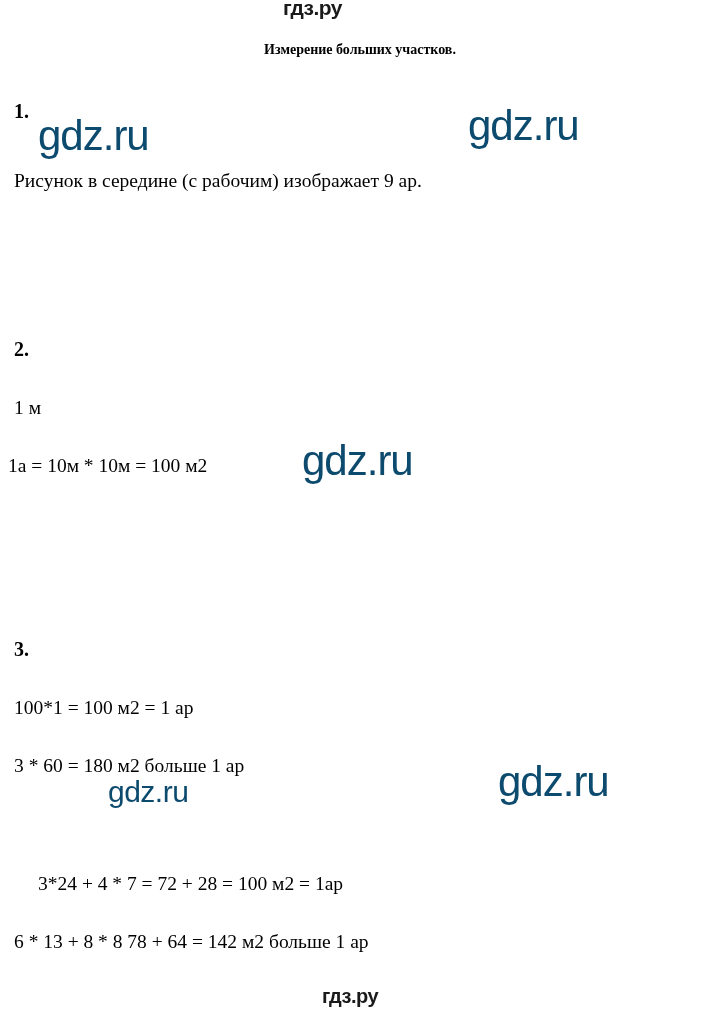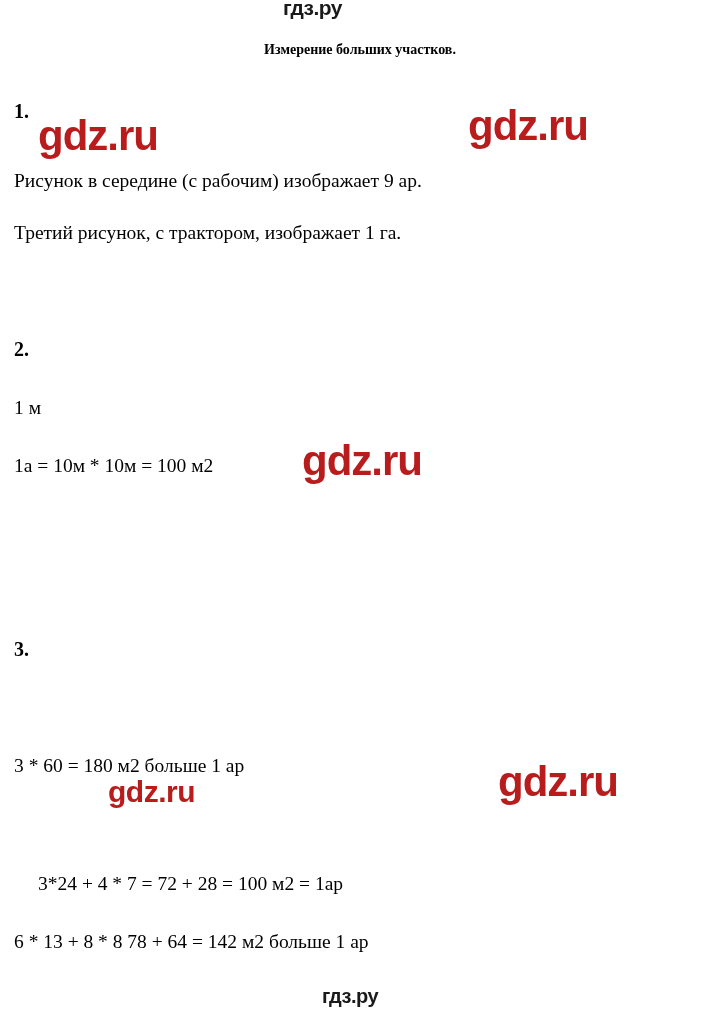--- a/index.html
+++ b/index.html
@@ -60,49 +60,49 @@
   .line {
     position: absolute;
     font-size: 19.5px;
     font-family: "Liberation Serif", serif;
     white-space: nowrap;
   }
   
   .wm {
     position: absolute;
     font-family: "Liberation Sans", sans-serif;
-    font-weight: bold;
-    color: #b91c1c;
+    font-weight: normal;
+    color: #0c4a6e;
     white-space: nowrap;
     pointer-events: none;
   }
   .wm-a { left: 38px;  top: 112px; font-size: 42px; letter-spacing: -1px; }
   .wm-b { left: 468px; top: 102px; font-size: 42px; letter-spacing: -1px; }
   .wm-c { left: 302px; top: 437px; font-size: 42px; letter-spacing: -1px; }
   .wm-d { left: 108px; top: 775px; font-size: 30px; letter-spacing: -0.5px; }
   .wm-e { left: 498px; top: 758px; font-size: 42px; letter-spacing: -1px; }
 </style>
 </head>
 <body>
 
 <div class="page">
 
   <div class="logo-top">гдз.ру</div>
 
   <div class="doc-title">Измерение больших участков.</div>
 
   <div class="num" style="left:14px; top:100px;">1.</div>
   <div class="line" style="left:14px; top:170px;">Рисунок в середине (с рабочим) изображает 9 ар.</div>
-  <div class="line" style="left:14px; top:222px;">Третий рисунок, с трактором, изображает 1 га.</div>
 
   <div class="num" style="left:14px; top:338px;">2.</div>
   <div class="line" style="left:14px; top:397px;">1 м</div>
-  <div class="line" style="left:14px; top:455px;">1а = 10м  * 10м = 100 м2</div>
+  <div class="line" style="left:8px; top:455px;">1а = 10м  * 10м = 100 м2</div>
 
   <div class="num" style="left:14px; top:638px;">3.</div>
+  <div class="line" style="left:14px; top:697px;">100*1 = 100 м2 = 1 ар</div>
   <div class="line" style="left:14px; top:755px;">3 * 60 = 180 м2 больше 1 ар</div>
   <div class="line" style="left:14px; top:873px;margin-left:24px;">3*24 + 4 * 7 = 72 + 28 = 100 м2 = 1ар</div>
   <div class="line" style="left:14px; top:931px;">6 * 13 + 8 * 8  78 + 64 = 142 м2 больше  1 ар</div>
 
   <div class="wm wm-a">gdz.ru</div>
   <div class="wm wm-b">gdz.ru</div>
   <div class="wm wm-c">gdz.ru</div>
   <div class="wm wm-d">gdz.ru</div>
   <div class="wm wm-e">gdz.ru</div>
 

